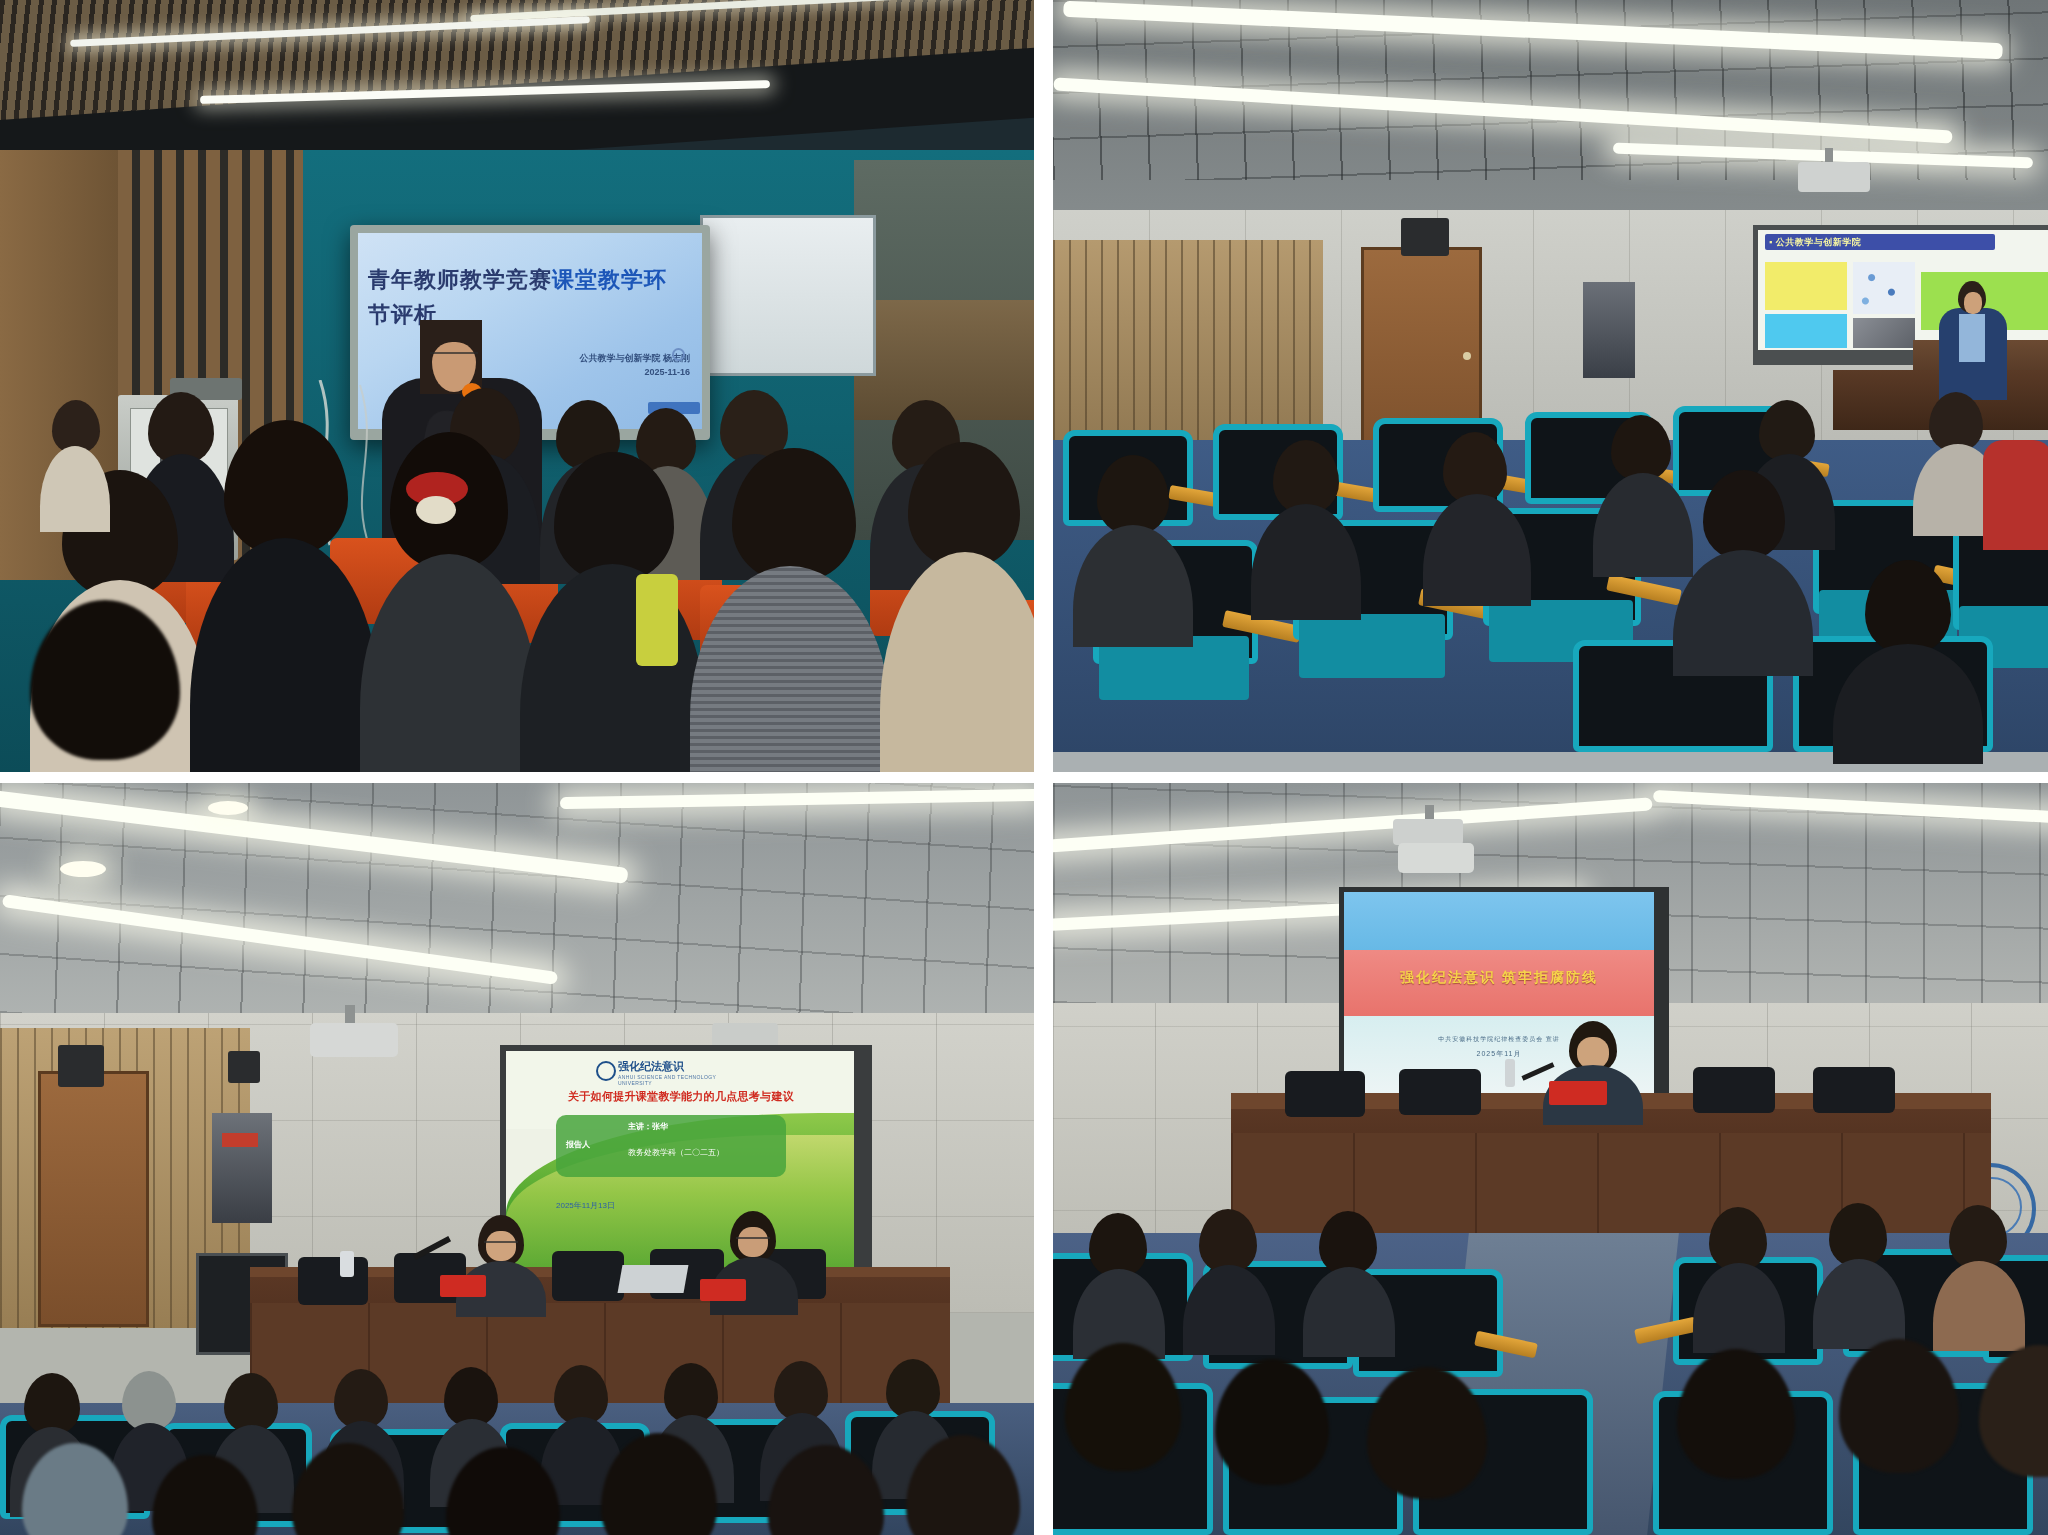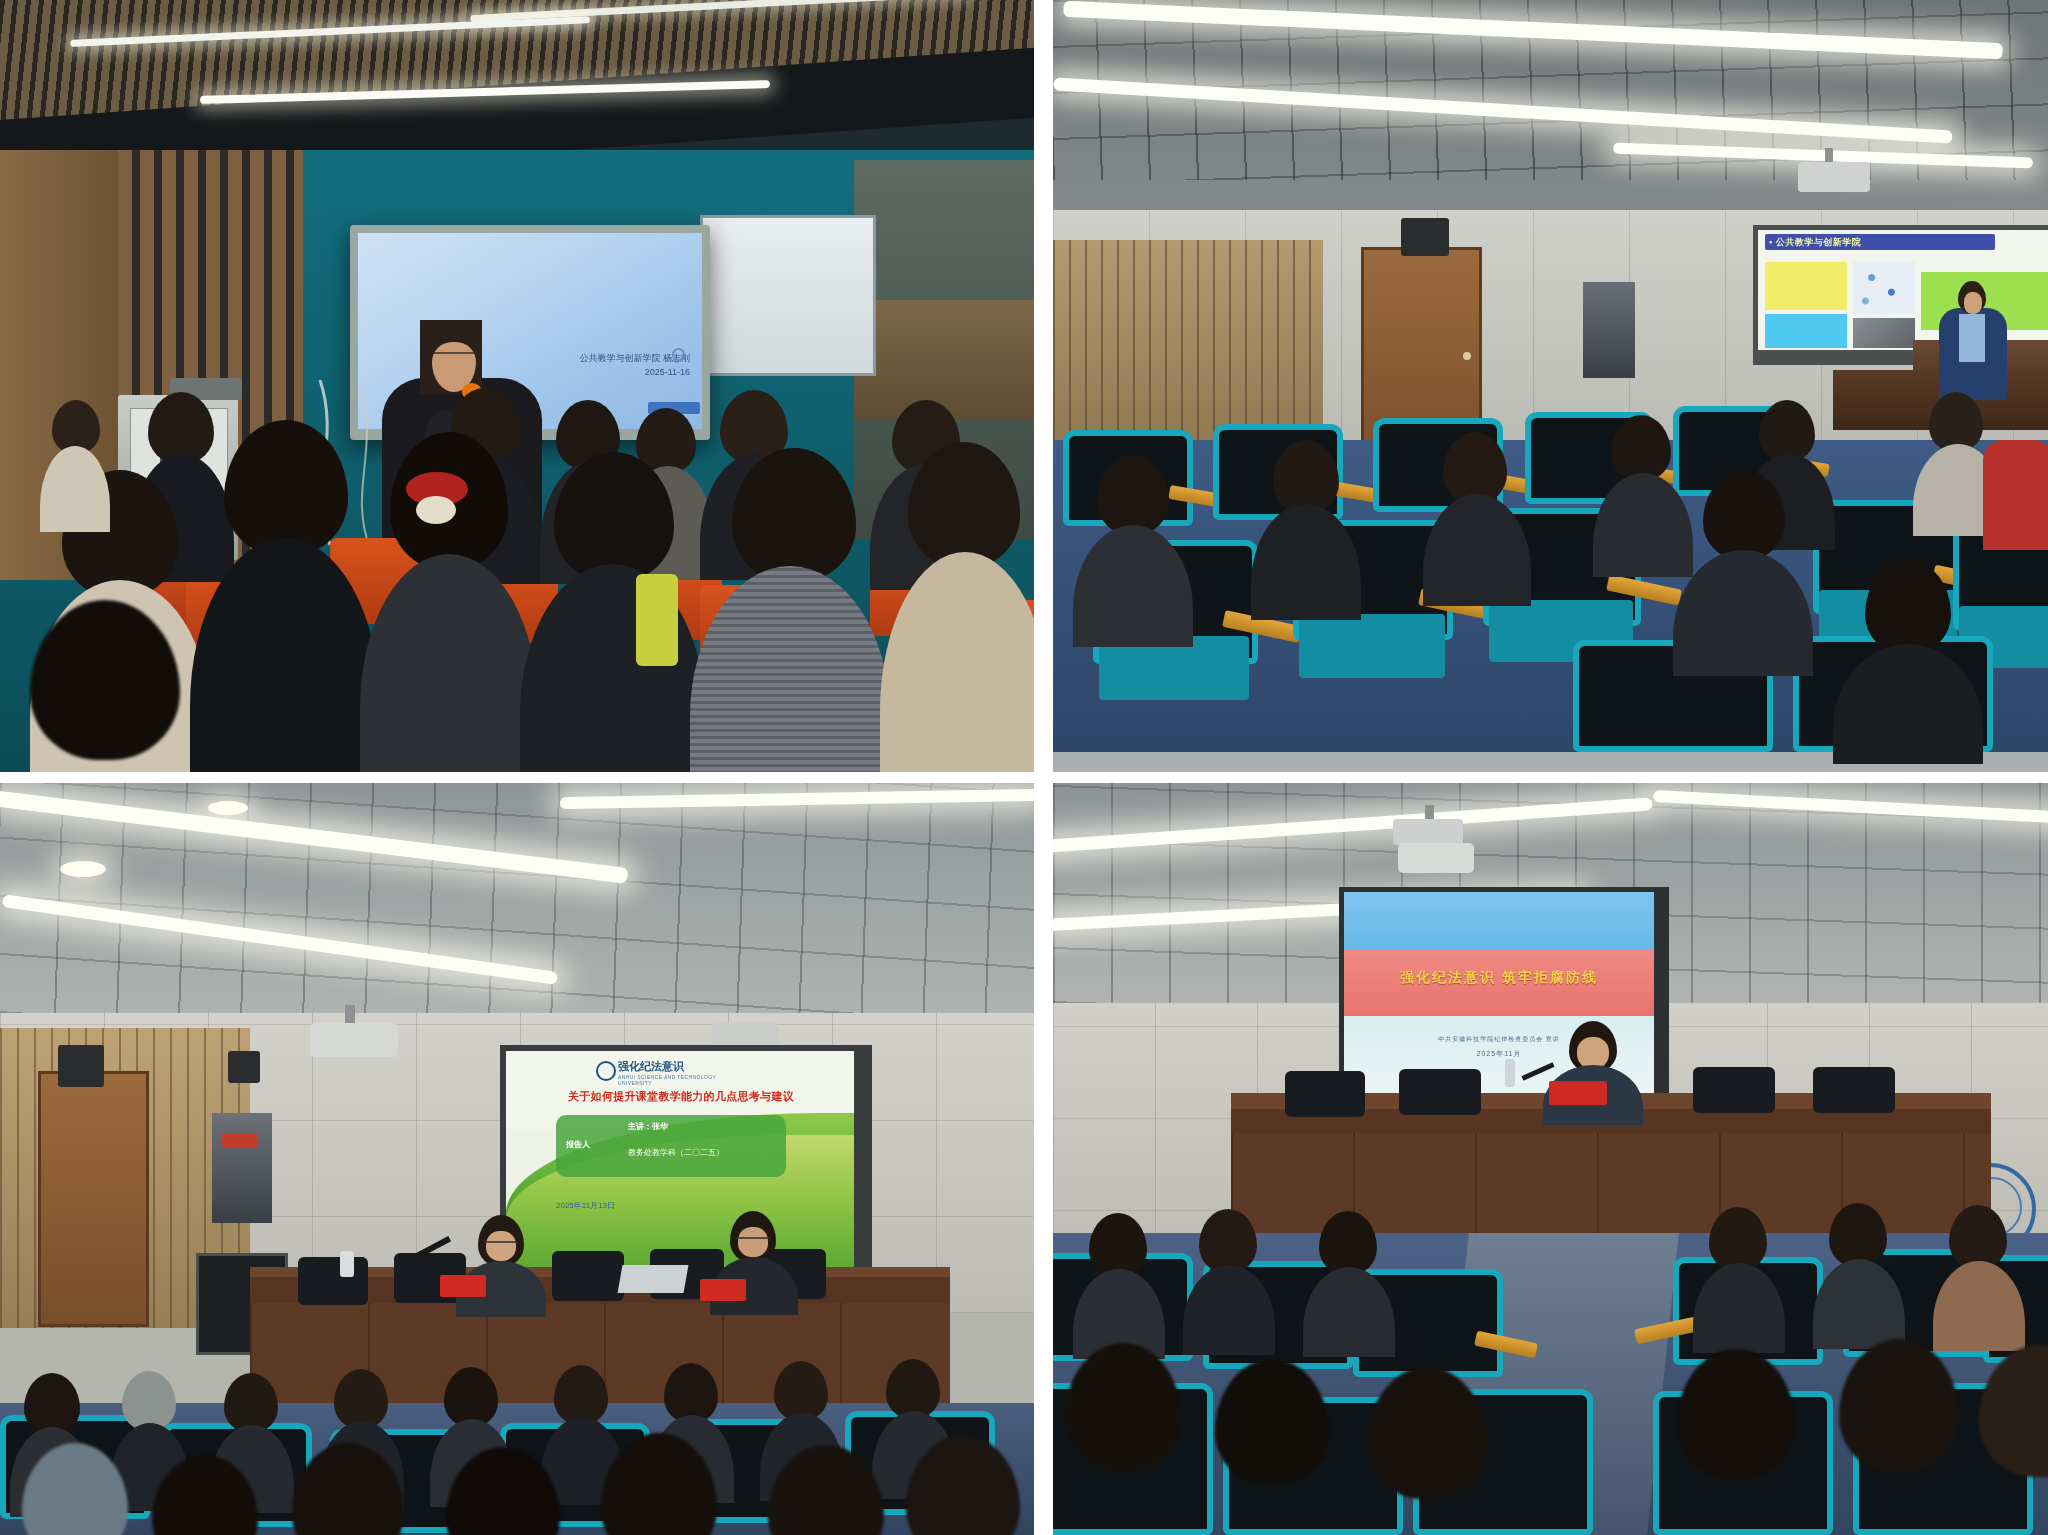--- a/index.html
+++ b/index.html
@@ -60,21 +60,21 @@
      border:3px solid #8b9a9e;}
   
   #p1 .tvframe{left:350px;top:225px;width:360px;height:215px;background:#9aa6a0;border-radius:4px;
      box-shadow:0 8px 24px rgba(0,0,0,.55);}
   #p1 .tvscreen{left:358px;top:233px;width:344px;height:196px;
      background:linear-gradient(150deg,#cfe2f5 0%,#b9d6f1 35%,#9ec4ea 70%,#8fb9e4 100%);}
   #p1 .tvtext{position:absolute;left:368px;top:262px;width:300px;color:#2a3b6e;
      font-size:22px;font-weight:700;line-height:1.6;letter-spacing:1px;filter:blur(.5px);}
   #p1 .tvtext .hl{color:#1c56b8;}
   #p1 .tvsub{position:absolute;left:520px;top:352px;width:170px;text-align:right;color:#33507f;
-     font-size:9px;line-height:1.55;filter:blur(.5px);}
+     font-size:9px;line-height:1.55;filter:blur(.5px);font-weight:bold;}
   #p1 .tvbadge{left:648px;top:402px;width:52px;height:12px;background:#2b62b5;border-radius:2px;opacity:.8;}
   #p1 .tvdot{left:672px;top:348px;width:9px;height:9px;border:2px solid #6d8fc4;border-radius:50%;}
   
   #p1 .cabinet{left:118px;top:395px;width:120px;height:165px;background:linear-gradient(180deg,#c9cdc8,#9aa09a);border-radius:3px;}
   #p1 .cabinetin{left:130px;top:408px;width:96px;height:120px;background:#dfe3df;border:1px solid #8d938d;}
   #p1 .cabhandle{left:160px;top:455px;width:7px;height:34px;background:#55595a;border-radius:4px;}
   #p1 .cabtop{left:170px;top:378px;width:72px;height:22px;background:#6d7471;border-radius:3px;}
   
   #p1 .pres-head{left:420px;top:320px;width:62px;height:74px;background:#2a1f19;}
   #p1 .pres-face{left:432px;top:342px;width:44px;height:50px;background:#c99a74;border-radius:46% 46% 50% 50%/40% 40% 60% 60%;}
@@ -235,20 +235,24 @@
     <div class="abs ceilTube2"></div>
     <div class="abs wallteal"></div>
     <div class="abs woodpanel"></div>
     <div class="abs slats"></div>
     <div class="abs rwall"></div>
     <div class="abs rwood"></div>
     <div class="abs wboard"></div>
 
     <div class="abs tvframe"></div>
     <div class="abs tvscreen blur1"></div>
+    <div class="tvtext">
+      <div><span>青年教师教学竞赛</span><span class="hl">课堂教学环</span></div>
+      <div>节评析</div>
+    </div>
     <div class="tvsub">
       <div>公共教学与创新学院 杨志刚</div>
       <div>2025-11-16</div>
     </div>
     <div class="abs tvdot"></div>
     <div class="abs tvbadge"></div>
 
     <div class="abs cabinet"></div>
     <div class="abs cabinetin"></div>
     <div class="abs cabhandle"></div>

